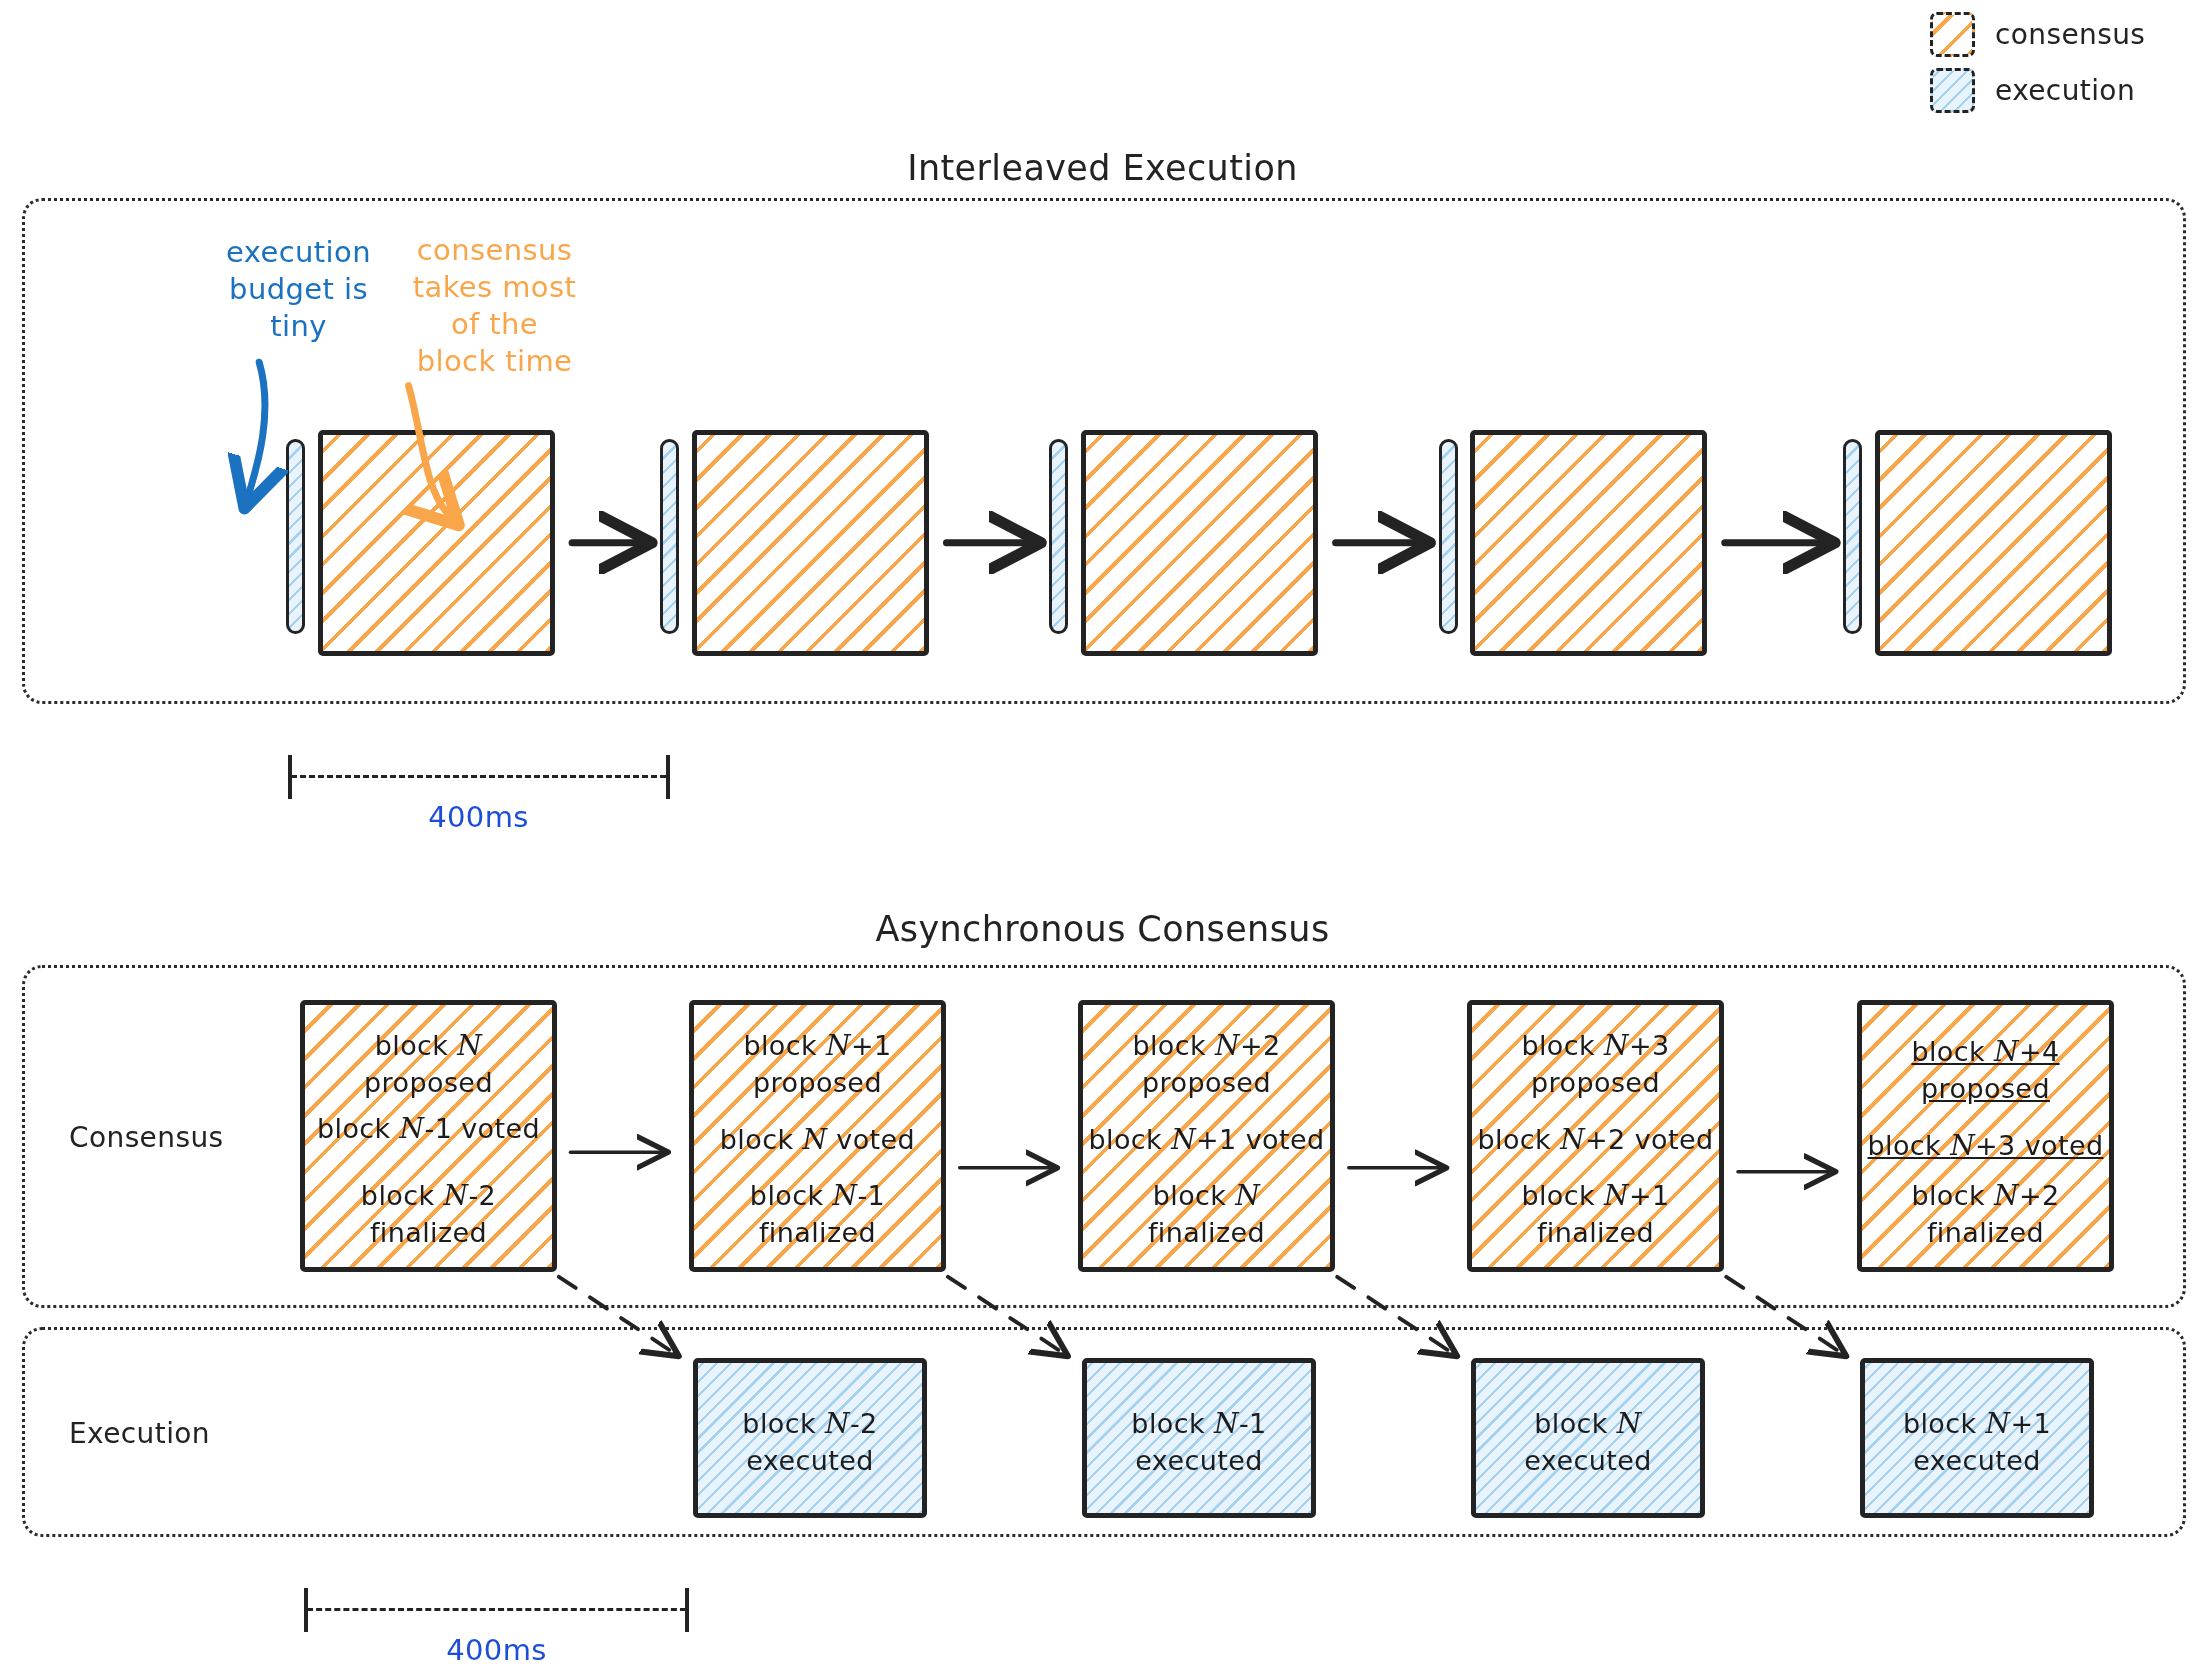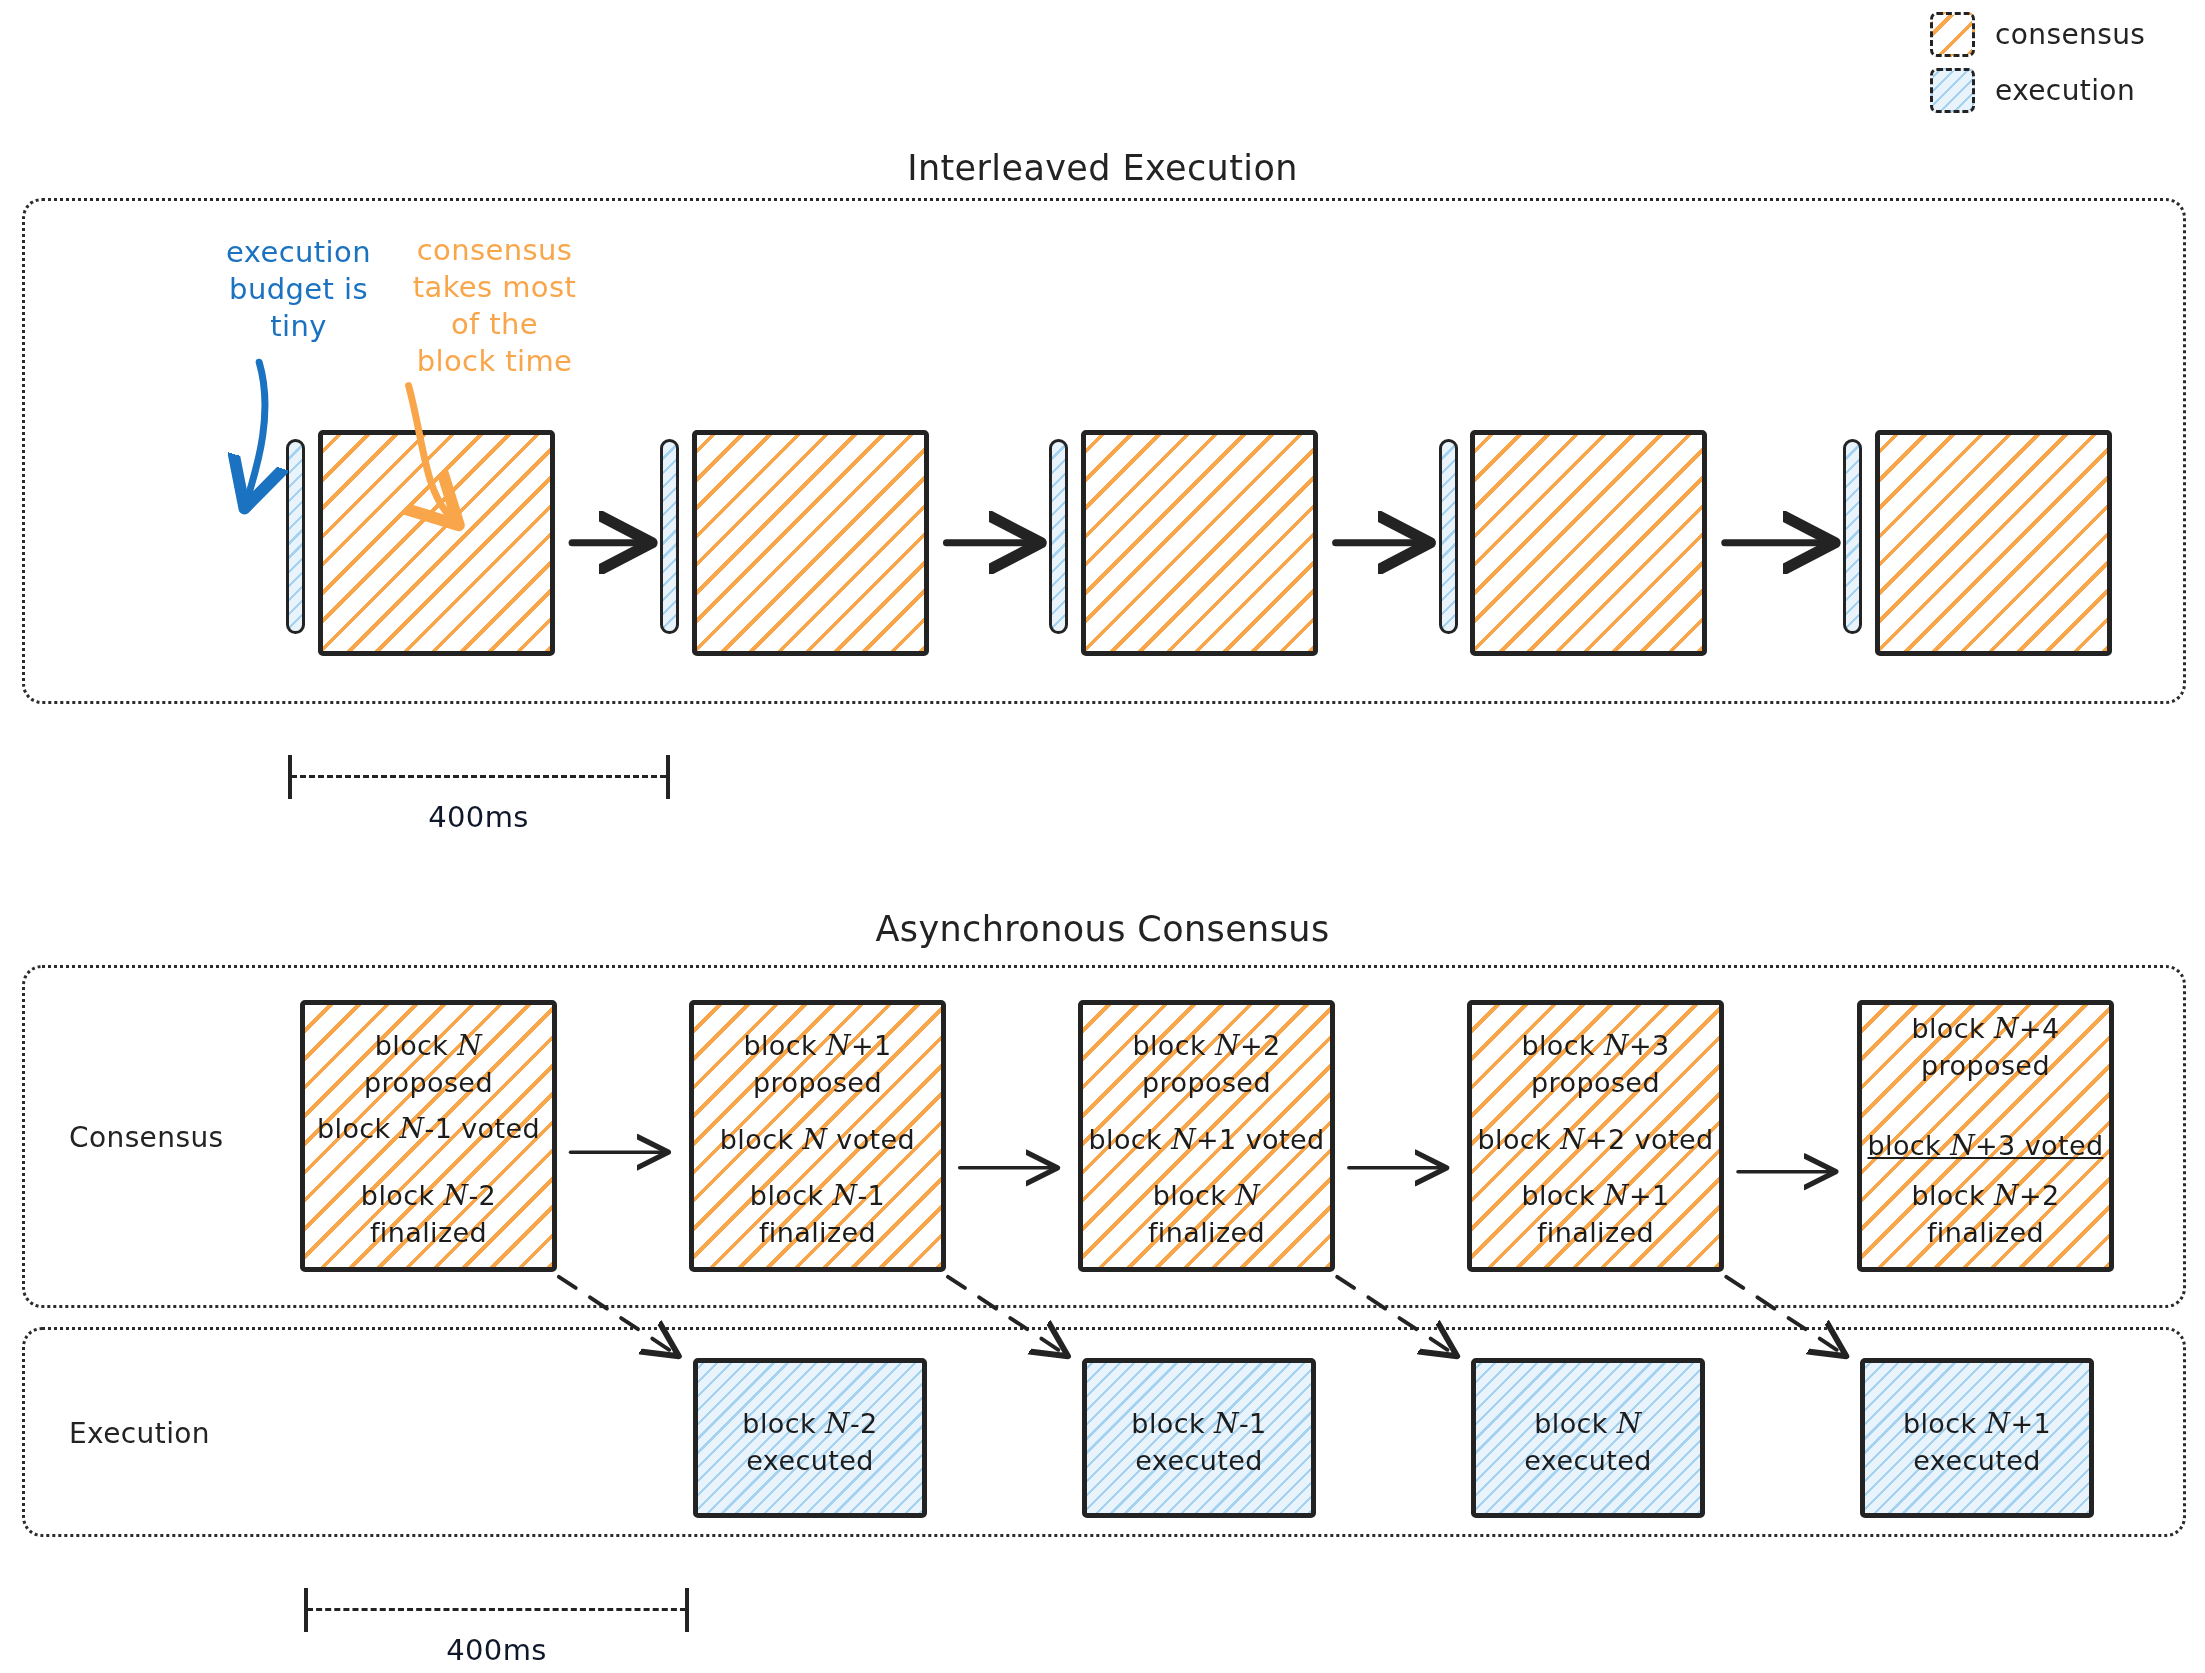--- a/index.html
+++ b/index.html
@@ -146,21 +146,21 @@
     height: 0;
     border-top: 3.9px dashed #232323;
   }
   .scale .lbl {
     position: absolute;
     top: 45px;
     left: 0;
     right: 0;
     text-align: center;
     font-size: 29px;
-    color: #0f172a;
+    color: #1d4ed8;
   }
 
   svg.overlay {
     position: absolute;
     left: 0; top: 0;
     width: 2205px;
     height: 1674px;
     pointer-events: none;
   }
 </style>
@@ -240,21 +240,21 @@
     <div class="block-text hand" style="top:173px;">block <i>N</i><br>finalized</div>
   </div>
 
   <div class="block hatch-orange" style="left:1467px; top:1000px; width:257px; height:272px;">
     <div class="block-text hand" style="top:23.4px;">block <i>N</i>+3<br>proposed</div>
     <div class="block-text hand" style="top:117px;">block <i>N</i>+2 voted</div>
     <div class="block-text hand" style="top:173px;">block <i>N</i>+1<br>finalized</div>
   </div>
 
   <div class="block hatch-orange" style="left:1857px; top:1000px; width:257px; height:272px;">
-    <div class="block-text hand" style="top:6px;">block <i>N</i>+4<br>proposed</div>
+    <div class="block-text hand" style="top:29px;text-decoration:underline;">block <i>N</i>+4<br>proposed</div>
     <div class="block-text hand" style="top:123px;text-decoration:underline;">block <i>N</i>+3 voted</div>
     <div class="block-text hand" style="top:173px;">block <i>N</i>+2<br>finalized</div>
   </div>
 
   <div class="block hatch-blue" style="left:693px; top:1358px; width:234px; height:160px;">
     <div class="block-text hand" style="top:43px;">block <i>N</i>‑2<br>executed</div>
   </div>
   <div class="block hatch-blue" style="left:1082px; top:1358px; width:234px; height:160px;">
     <div class="block-text hand" style="top:43px;">block <i>N</i>‑1<br>executed</div>
   </div>

